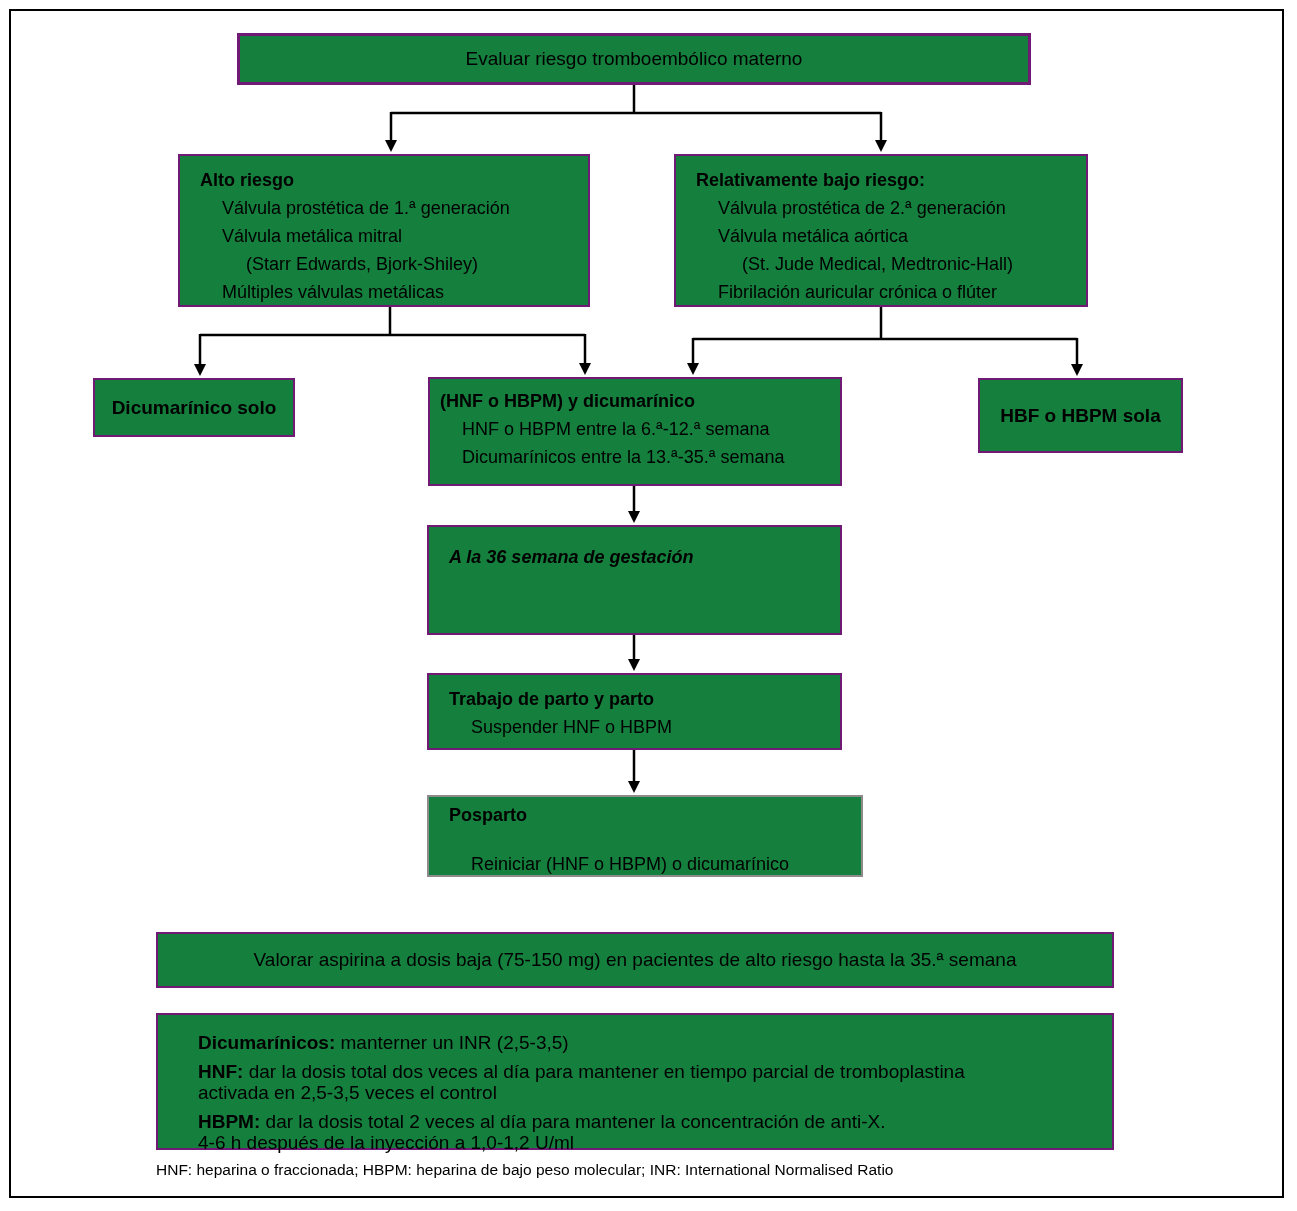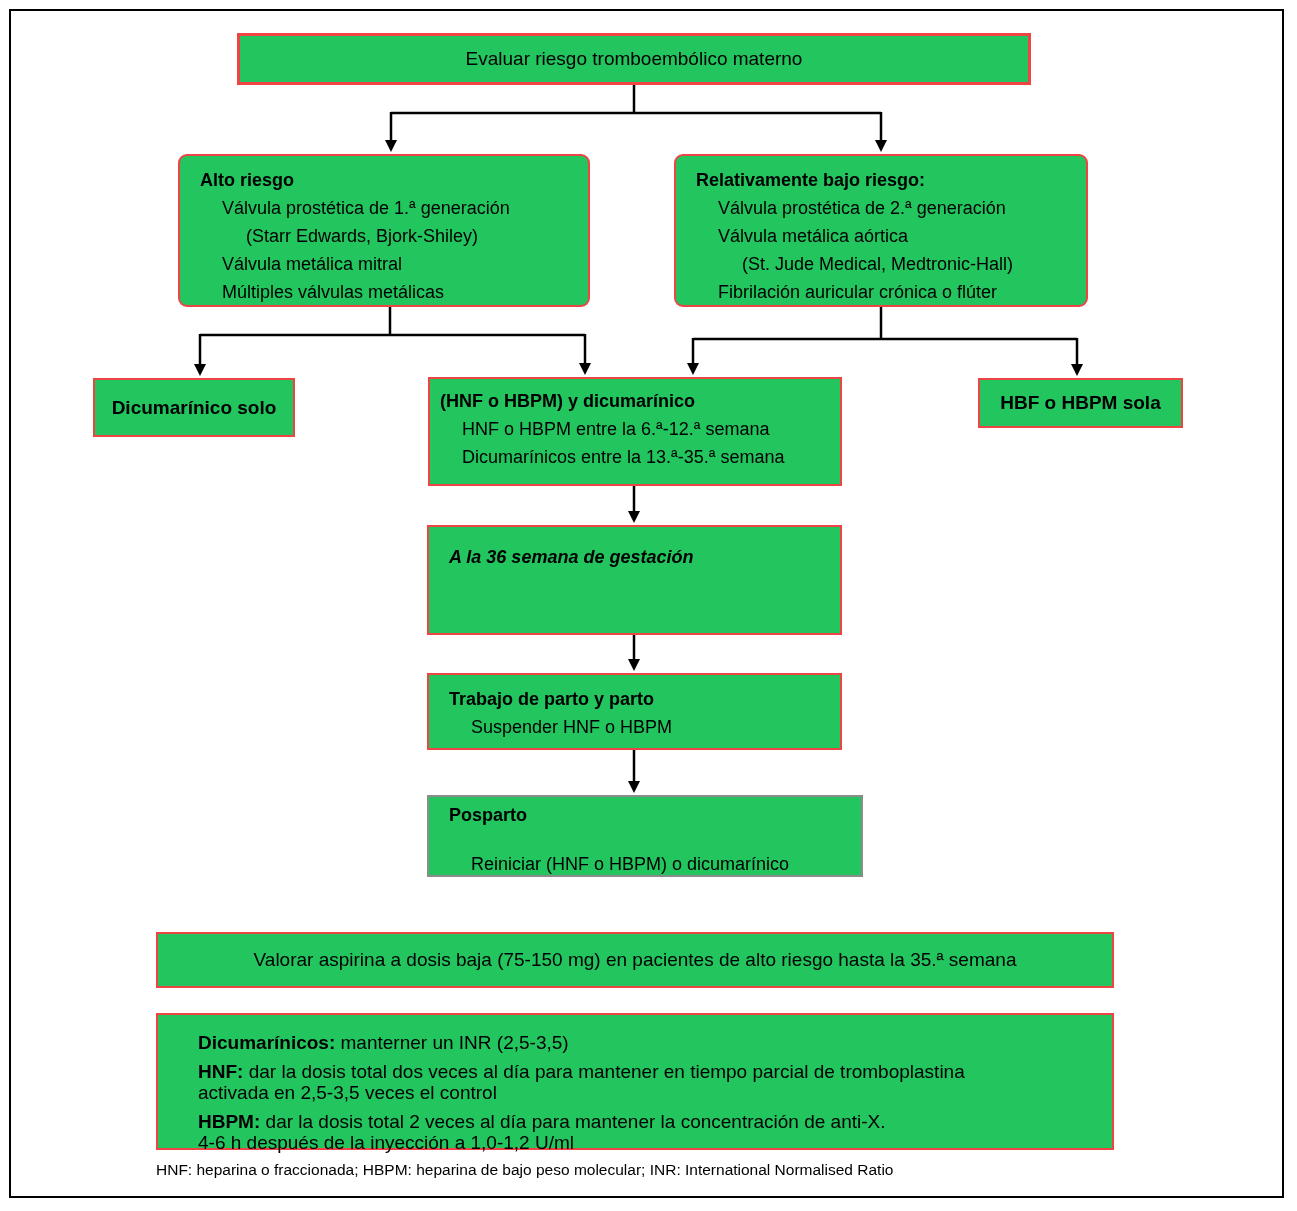--- a/index.html
+++ b/index.html
@@ -2,34 +2,34 @@
 <html><head>
 <meta charset="utf-8">
 <style>
   html,body{margin:0;padding:0;}
   body{
     width:1297px;height:1211px;position:relative;background:#ffffff;color:#000;
     font-family:"Liberation Sans", sans-serif;overflow:hidden;
   }
   .frame{position:absolute;left:9px;top:9px;width:1275px;height:1189px;border:2px solid #000;box-sizing:border-box;}
   .connectors{position:absolute;left:0;top:0;pointer-events:none;}
-  .box{position:absolute;box-sizing:border-box;border:2px solid #ef4444;background:#22c55e;font-size:18px;}
+  .box{position:absolute;box-sizing:border-box;border:2px solid #701a75;background:#15803d;font-size:18px;}
   .center{display:flex;align-items:center;justify-content:center;text-align:center;}
   .bold{font-weight:bold;}
-  .detail{padding:10px 6px 0 20px;border-radius:9px;}
+  .detail{padding:10px 6px 0 20px;}
   .title{font-weight:bold;line-height:28px;white-space:nowrap;}
   .line{line-height:28px;white-space:nowrap;}
   .l1{margin-left:22px;}
   .l2{margin-left:46px;}
   #b-top{left:237px;top:33px;width:794px;height:52px;border-width:3px;font-size:19px;}
   #b-alto{left:178px;top:154px;width:412px;height:153px;}
   #b-bajo{left:674px;top:154px;width:414px;height:153px;}
   #b-dicu{left:93px;top:378px;width:202px;height:59px;font-size:19px;}
   #b-mid{left:428px;top:377px;width:414px;height:109px;padding:8px 4px 0 10px;}
-  #b-hbf{left:978px;top:378px;width:205px;height:50px;font-size:19px;}
+  #b-hbf{left:978px;top:378px;width:205px;height:75px;font-size:19px;}
   #b-36{left:427px;top:525px;width:415px;height:110px;padding:16px 6px 0 20px;font-style:italic;}
   #b-36 .lines{margin-top:7px;}
   #b-parto{left:427px;top:673px;width:415px;height:77px;padding:10px 6px 0 20px;}
   #b-pos{left:427px;top:795px;width:436px;height:82px;padding:4px 6px 0 20px;border-color:#8c8c8c;}
   #b-pos .lines{margin-top:21px;}
   #b-asp{left:156px;top:932px;width:958px;height:56px;font-size:19px;}
   #b-info{left:156px;top:1013px;width:958px;height:137px;border-width:2px;padding:17px 28px 0 40px;font-size:19px;}
   .entry{margin-bottom:8px;}
   .entry .iline{line-height:21px;white-space:nowrap;}
   .entry .b{font-weight:bold;}
@@ -88,22 +88,22 @@
 </svg>
 
 <div class="box center" id="b-top">
   <span>Evaluar riesgo tromboembólico materno</span>
 </div>
 
 <div class="box detail" id="b-alto">
   <div class="title">Alto riesgo</div>
   <div class="lines">
       <div class="line l1">Válvula prostética de 1.ª generación</div>
+      <div class="line l1">Válvula metálica mitral</div>
       <div class="line l2">(Starr Edwards, Bjork-Shiley)</div>
-      <div class="line l1">Válvula metálica mitral</div>
       <div class="line l1">Múltiples válvulas metálicas</div>
     </div>
 </div>
 
 <div class="box detail" id="b-bajo">
   <div class="title">Relativamente bajo riesgo:</div>
   <div class="lines">
       <div class="line l1">Válvula prostética de 2.ª generación</div>
       <div class="line l1">Válvula metálica aórtica</div>
       <div class="line l2">(St. Jude Medical, Medtronic-Hall)</div>

